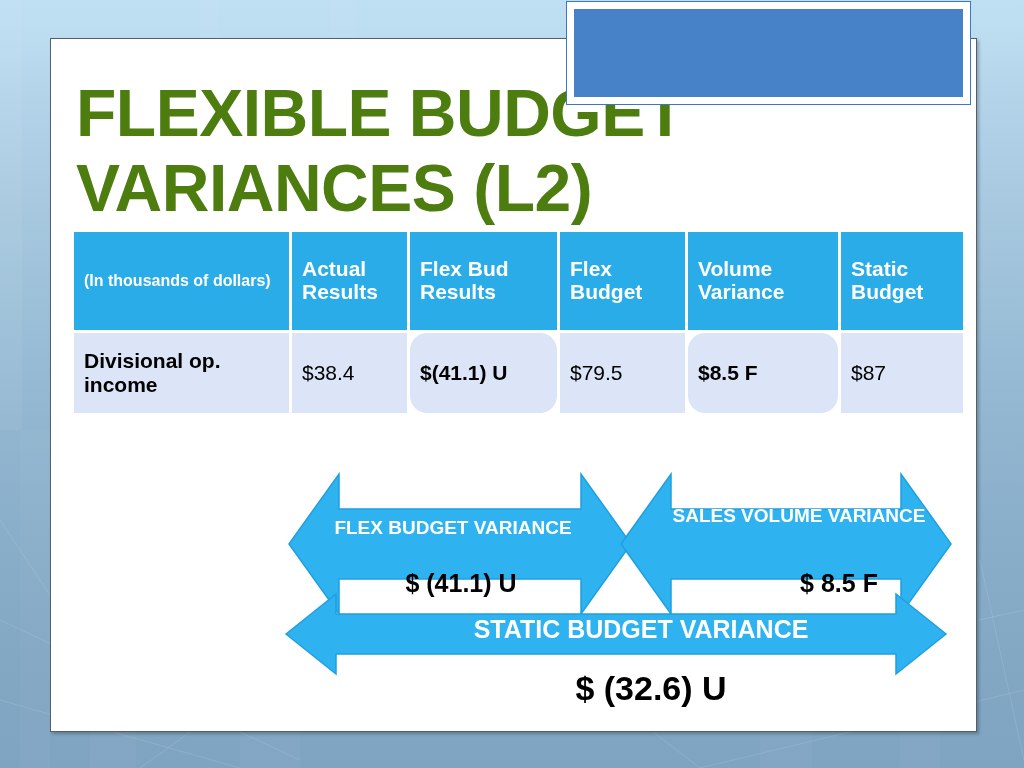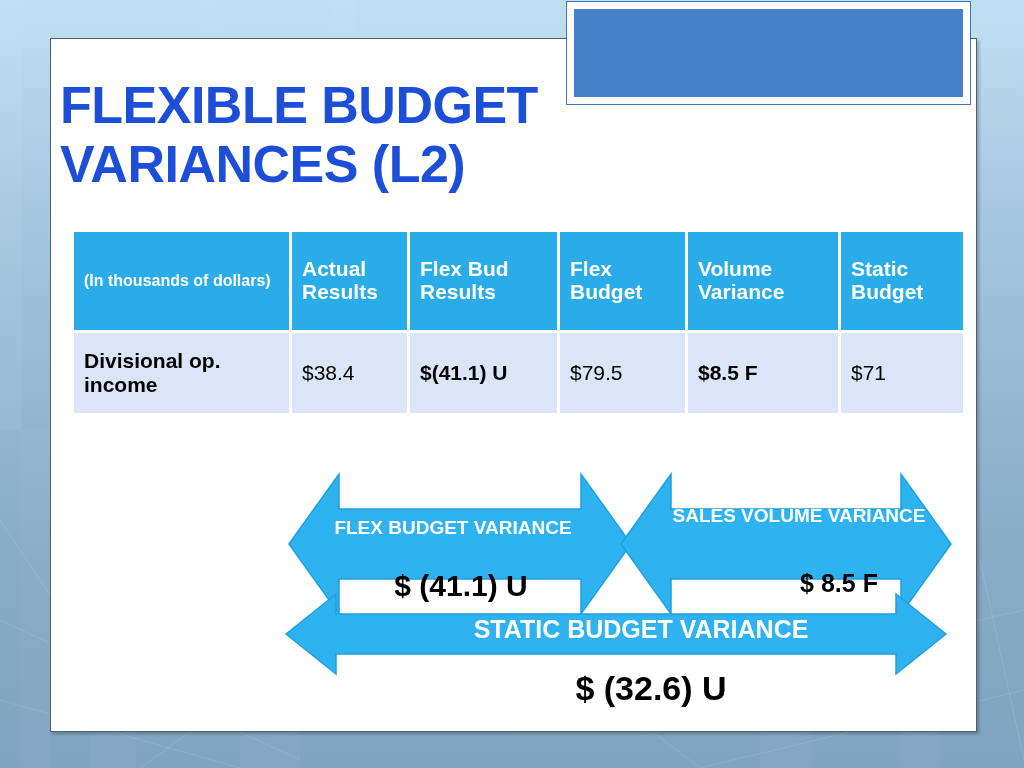--- a/index.html
+++ b/index.html
@@ -40,24 +40,24 @@
     box-sizing: border-box;
     padding: 7px;
     z-index: 5;
   }
   .top-deco-inner {
     width: 100%; height: 100%;
     background: #4781c8;
   }
   .title {
     position: absolute;
-    left: 9px; top: 37px;
+    left: 25px; top: 37px;
     width: 620px;
-    color: #1d4ed8;
-    font-size: 52px;
+    color: #4d7c0f;
+    font-size: 66px;
     font-weight: bold;
     line-height: 1.13;
     letter-spacing: -0.5px;
   }
   
   .vtable {
     position: absolute;
     left: 20px; top: 190px;
     width: 886px;
     border-collapse: separate;
@@ -82,21 +82,21 @@
     vertical-align: middle;
   }
   .vtable tbody td {
     background: #dbe5f7;
     color: #000000;
     font-size: 21px;
     height: 66px;
     line-height: 1.12;
   }
   .vtable tbody td.rowhead { font-weight: bold; }
-  .vtable tbody td.bold { font-weight: bold; }
+  .vtable tbody td.bold { font-weight: bold; border-radius: 17px; }
 
   
   .diagram {
     position: absolute;
     left: 0; top: 390px;
     width: 786px; height: 290px;
   }
   .diagram svg { display: block; }
   .dlabel {
     position: absolute;
@@ -109,21 +109,21 @@
   .dvalue {
     position: absolute;
     color: #000000;
     font-weight: bold;
     text-align: center;
     pointer-events: none;
   }
   #flex-var-label  { left: 252px; top: 88px; width: 300px; font-size: 19px; }
   #sales-var-label { left: 618px; top: 76px; width: 260px; font-size: 19px; }
   #static-var-label{ left: 290px; top: 186px; width: 600px; font-size: 25px; }
-  #flex-var-value  { left: 290px; top: 140px; width: 240px; font-size: 30px; }
+  #flex-var-value  { left: 290px; top: 140px; width: 240px; font-size: 25px; }
   #sales-var-value { left: 668px; top: 140px; width: 240px; font-size: 25px; }
   #total-var-value { left: 300px; top: 240px; width: 600px; font-size: 34px; }
 </style>
 </head>
 <body>
 
 <svg class="bg-lines" width="1024" height="768" viewBox="0 0 1024 768">
   <g stroke="#ffffff" stroke-opacity="0.22" fill="none" stroke-width="1">
     <path d="M0 620 L300 760"></path>
     <path d="M140 768 L430 560"></path>
@@ -175,21 +175,21 @@
         <th>Static Budget</th>
       </tr>
     </thead>
     <tbody>
       <tr>
         <td class="rowhead">Divisional op. income</td>
         <td>$38.4</td>
         <td class="bold">$(41.1) U</td>
         <td>$79.5</td>
         <td class="bold">$8.5 F</td>
-        <td>$71</td>
+        <td>$87</td>
       </tr>
     </tbody>
   </table>
 
   <div class="diagram">
     <svg width="925" height="290" viewBox="0 0 925 290">
 
       <polygon fill="#2eb3f0" stroke="#1f9fe0" stroke-width="1.5" points="238,115 288,45 288,80 530,80 530,45 580,115 530,185 530,150 288,150 288,185"></polygon>
 
       <polygon fill="#2eb3f0" stroke="#1f9fe0" stroke-width="1.5" points="570,115 620,45 620,80 850,80 850,45 900,115 850,185 850,150 620,150 620,185"></polygon>

